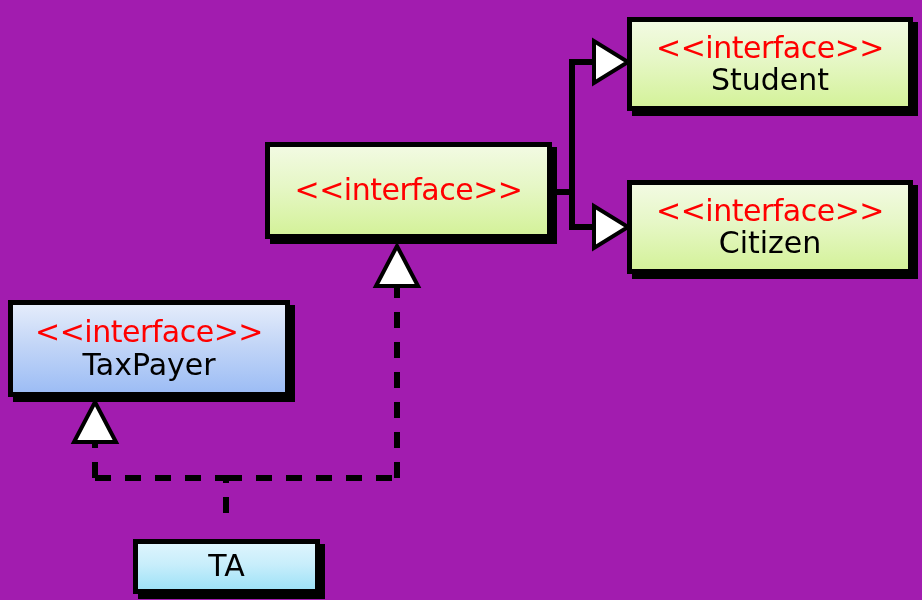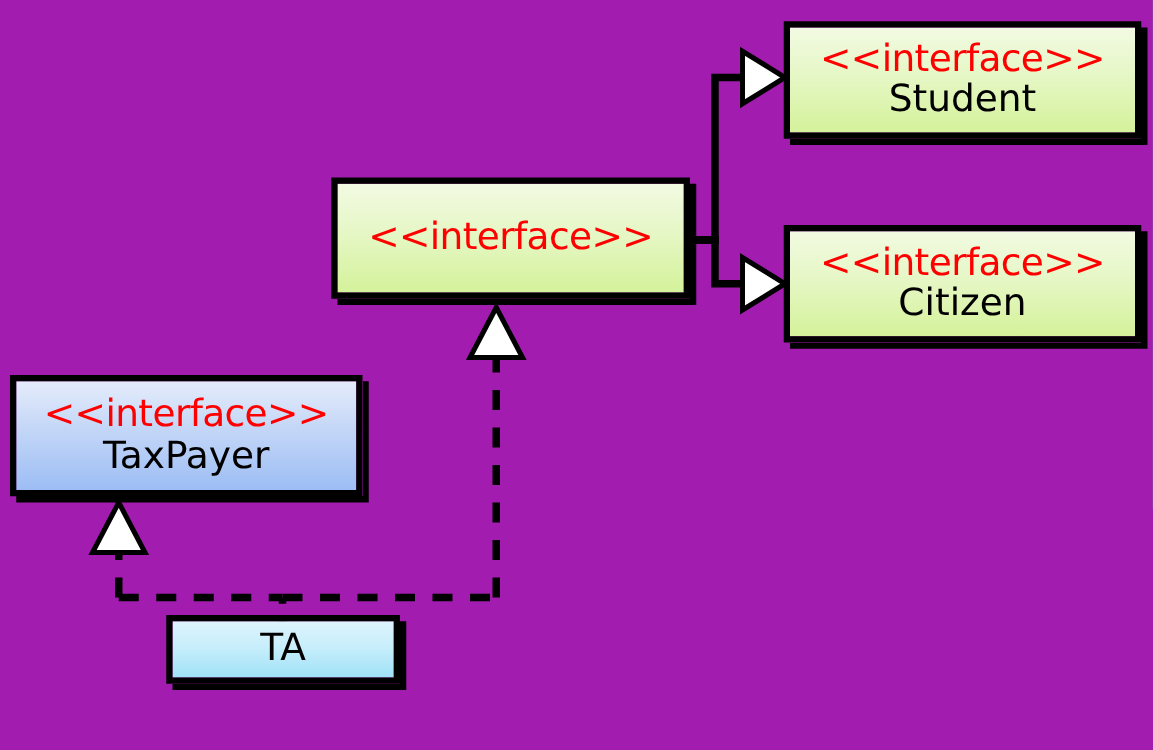--- a/index.html
+++ b/index.html
@@ -48,21 +48,21 @@
   .blue-fill {
     background: linear-gradient(to bottom, #e4ecfb 0%, #c3d6f7 45%, #9dbdf5 100%);
   }
   .cyan-fill {
     background: linear-gradient(to bottom, #ddf4fd 0%, #c8eefb 45%, #9fe2f7 100%);
   }
   #box-taxpayer { left: 627px; top: 17px; width: 286px; height: 94px; }
   #box-citizen  { left: 627px; top: 180px; width: 286px; height: 94px; }
   #box-staff    { left: 265px; top: 142px; width: 287px; height: 97px; }
   #box-student  { left: 8px;   top: 300px; width: 282px; height: 97px; }
-  #box-ta       { left: 133px; top: 492px; width: 187px; height: 55px; }
+  #box-ta       { left: 133px; top: 539px; width: 187px; height: 55px; }
   #box-ta .classname { font-size: 30px; }
 
   svg#edges {
     position: absolute;
     left: 0;
     top: 0;
     width: 922px;
     height: 600px;
     pointer-events: none;
   }

